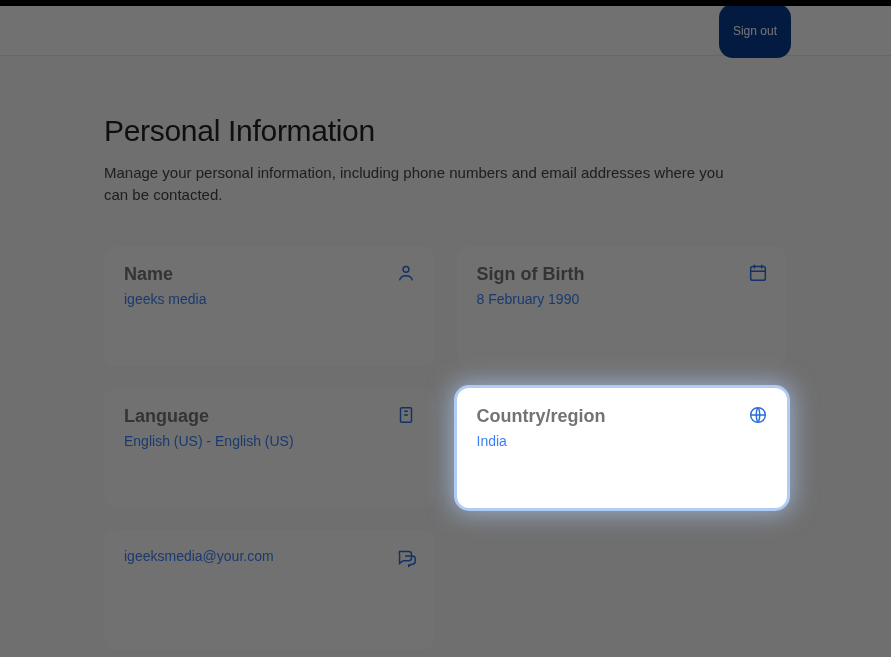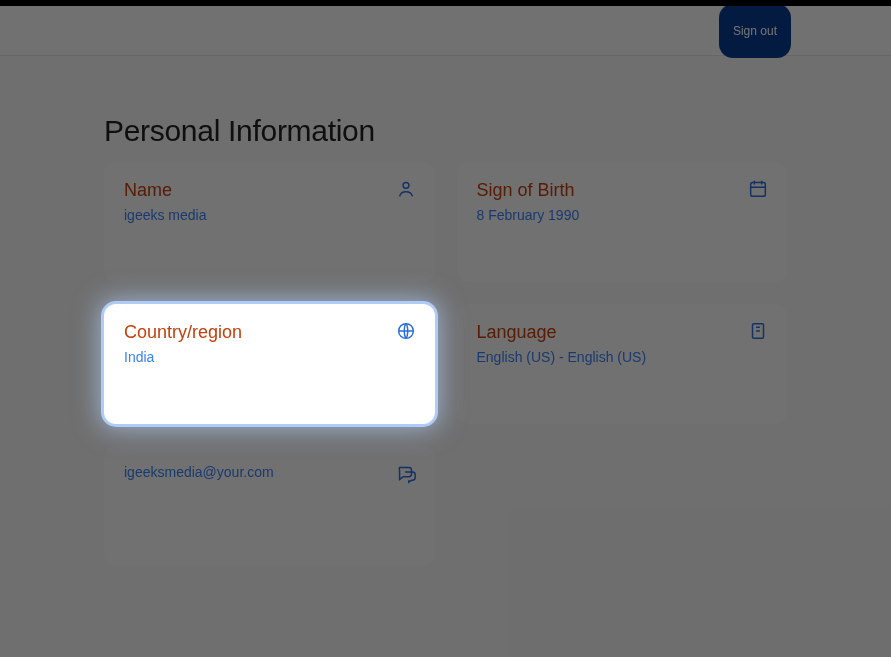--- a/index.html
+++ b/index.html
@@ -33,21 +33,21 @@
     gap: 22px 22px;
   }
   .card {
     background: #fafafa;
     border-radius: 12px;
     padding: 18px 20px 18px 20px;
     min-height: 120px;
     position: relative;
     cursor: pointer;
   }
-  .card-title { font-size: 18px; font-weight: 400; color: #c2410c; margin-bottom: 6px; }
+  .card-title { font-size: 18px; font-weight: 700; color: #737373; margin-bottom: 6px; }
   .card-value { font-size: 14px; color: #3b82f6; }
   .card-icon {
     position: absolute; top: 16px; right: 18px;
     width: 22px; height: 22px; color: #2a6edb;
     display: flex; align-items: center; justify-content: center;
   }
   .card-icon svg { width: 22px; height: 22px; stroke: #2a6edb; fill: none; stroke-width: 1.6; }
 
   .card.highlighted {
     background: #ffffff;
@@ -67,20 +67,21 @@
 <body>
 
 <div class="top-black-bar"></div>
 
 <div class="header-bar">
   <button class="signout-btn">Sign out</button>
 </div>
 
 <div class="page">
   <h1 class="page-title">Personal Information</h1>
+  <p class="page-subtitle">Manage your personal information, including phone numbers and email addresses where you can be contacted.</p>
 
   <div class="cards">
 
     <div class="card">
       <div class="card-title">Name</div>
       <div class="card-value">igeeks media</div>
       <span class="card-icon">
         <svg viewBox="0 0 24 24">
             <circle cx="12" cy="8" r="3.2"></circle>
             <path d="M5 20c1-4 5-5 7-5s6 1 7 5"></path>
@@ -92,38 +93,38 @@
       <div class="card-title">Sign of Birth</div>
       <div class="card-value">8 February 1990</div>
       <span class="card-icon">
         <svg viewBox="0 0 24 24">
             <rect x="4" y="5" width="16" height="15" rx="2"></rect>
             <path d="M4 10h16M8 3v4M16 3v4"></path>
           </svg>
       </span>
     </div>
 
+    <div class="card">
+      <div class="card-title">Language</div>
+      <div class="card-value">English (US) - English (US)</div>
+      <span class="card-icon">
+        <svg viewBox="0 0 24 24">
+            <rect x="6" y="4" width="12" height="16" rx="1.5"></rect>
+            <path d="M10 8h4M10 12h4"></path>
+          </svg>
+      </span>
+    </div>
+
     <div class="card highlighted">
       <div class="card-title">Country/region</div>
       <div class="card-value">India</div>
       <span class="card-icon">
         <svg viewBox="0 0 24 24">
             <circle cx="12" cy="12" r="8"></circle>
             <path d="M4 12h16M12 4c2.5 2.5 2.5 13 0 16M12 4c-2.5 2.5-2.5 13 0 16"></path>
-          </svg>
-      </span>
-    </div>
-
-    <div class="card">
-      <div class="card-title">Language</div>
-      <div class="card-value">English (US) - English (US)</div>
-      <span class="card-icon">
-        <svg viewBox="0 0 24 24">
-            <rect x="6" y="4" width="12" height="16" rx="1.5"></rect>
-            <path d="M10 8h4M10 12h4"></path>
           </svg>
       </span>
     </div>
 
     <div class="card">
       <div class="card-value">igeeksmedia@your.com</div>
       <span class="card-icon">
         <svg viewBox="0 0 24 24">
             <path d="M5 6h10a3 3 0 0 1 3 3v4a3 3 0 0 1-3 3H9l-4 3v-3a3 3 0 0 1 0-0V9a3 3 0 0 1 0-3z"></path>
             <path d="M11 11h8a3 3 0 0 1 3 3v3a3 3 0 0 1-3 3h-1l-3 2v-2"></path>

